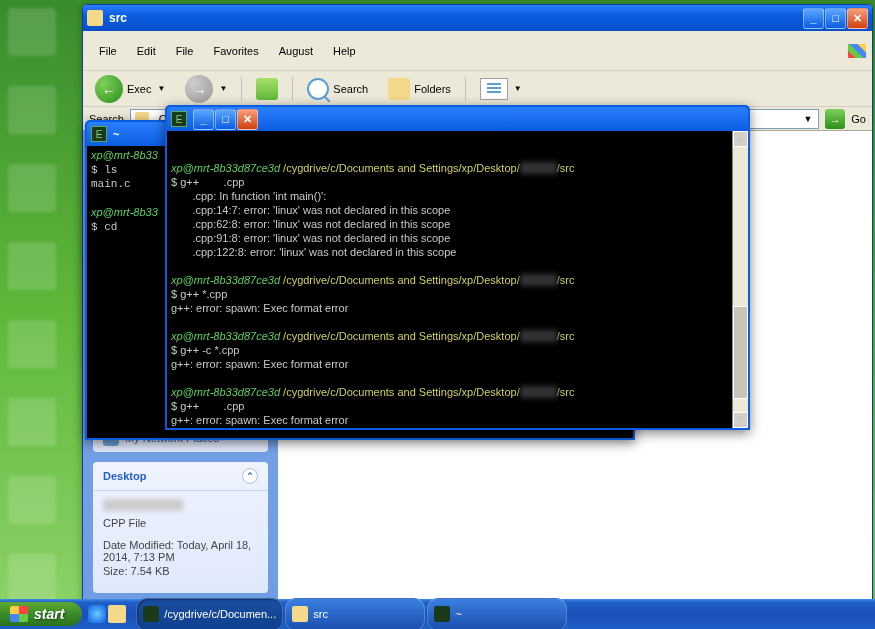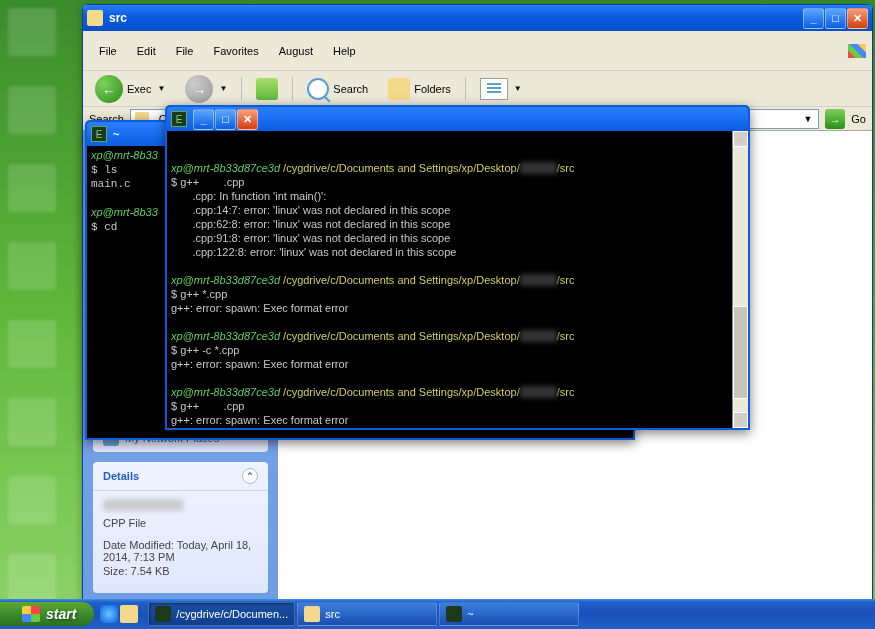--- a/index.html
+++ b/index.html
@@ -68,26 +68,26 @@
 .scroll-arrow { height: 16px; background: #d4d0c8; border: 1px solid #fff; font-size: 8px; display: flex; align-items: center; justify-content: center; cursor: pointer; }
 .scroll-thumb { background: #c8c4b8; border: 1px solid #fff; }
 .p-green { color: #5fd05f; font-style: italic; }
 .p-yellow { color: #d0d05f; }
 .blur-inline { filter: blur(2.5px); background: #333; color: transparent; padding: 0 2px; }
 .term-back .term-body { white-space: pre; }
 .term-front .term-body { white-space: pre-wrap; }
 
 
 .taskbar { position: absolute; left: 0; right: 0; bottom: 0; height: 30px; background: linear-gradient(to bottom, #3f8fe8 0%, #2060c8 10%, #1a4fb8 50%, #2060c8 100%); display: flex; align-items: center; z-index: 100; }
-.start-btn { height: 24px; padding: 0 18px 0 22px; background: linear-gradient(to bottom, #5fa830 0%, #3a8c2c 50%, #2a701f 100%); border-radius: 0 12px 12px 0; color: #fff; font-size: 14px; font-style: italic; font-weight: bold; display: flex; align-items: center; gap: 6px; cursor: pointer; text-shadow: 1px 1px 2px rgba(0,0,0,.5); }
+.start-btn { height: 24px; padding: 0 18px 0 10px; background: linear-gradient(to bottom, #5fa830 0%, #3a8c2c 50%, #2a701f 100%); border-radius: 0 12px 12px 0; color: #fff; font-size: 14px; font-style: italic; font-weight: bold; display: flex; align-items: center; gap: 6px; cursor: pointer; text-shadow: 1px 1px 2px rgba(0,0,0,.5); }
 .start-flag { width: 18px; height: 16px; background: conic-gradient(#f44 0 25%, #6c4 25% 50%, #48f 50% 75%, #fc4 75% 100%); border-radius: 2px; }
 .ql { display: flex; gap: 2px; padding: 0 6px; }
 .ql-icon { width: 18px; height: 18px; border-radius: 2px; cursor: pointer; }
 .task-items { flex: 1; display: flex; gap: 2px; padding: 0 4px; }
-.task-item { height: 24px; min-width: 140px; max-width: 160px; background: linear-gradient(to bottom, #3a7fe0, #1a4fb0); border: 1px solid rgba(255,255,255,.2); border-radius: 2px; color: #fff; font-size: 11px; display: flex; align-items: center; gap: 5px; padding: 0 6px; cursor: pointer; white-space: nowrap; overflow: hidden; }
+.task-item { height: 33px; min-width: 140px; max-width: 160px; background: linear-gradient(to bottom, #3a7fe0, #1a4fb0); border: 1px solid rgba(255,255,255,.2); border-radius: 11px; color: #fff; font-size: 11px; display: flex; align-items: center; gap: 5px; padding: 0 6px; cursor: pointer; white-space: nowrap; overflow: hidden; }
 .task-item.active { background: linear-gradient(to bottom, #1a4fa0, #0f3f8f); box-shadow: inset 1px 1px 2px rgba(0,0,0,.4); }
 .task-item .ti-icon { width: 16px; height: 16px; flex-shrink: 0; }
 .systray { height: 30px; background: linear-gradient(to bottom, #1a9fe8, #0f7fc8); padding: 0 8px; display: flex; align-items: center; gap: 6px; color: #fff; font-size: 11px; }
 .tray-icon { width: 14px; height: 14px; cursor: pointer; }
 </style>
 </head>
 <body>
 
 <div class="desktop">
   <div class="desktop-icons">
@@ -170,21 +170,21 @@
   <div class="explorer-body">
     <div class="sidebar">
       <div class="side-panel" style="padding:6px 10px">
         <div style="display:flex;align-items:center;gap:6px;color:#215dc6">
           <span style="width:16px;height:16px;background:#6a9fd4;border-radius:3px"></span>
           <span style="font-size:11px">My Network Places</span>
         </div>
       </div>
       <div class="side-panel">
         <div class="side-head">
-          <span>Details</span>
+          <span>Desktop</span>
           <div class="side-collapse">⌃</div>
         </div>
         <div class="side-body">
           <div class="blurred"></div>
           <div>CPP File</div>
           <div style="height:6px"></div>
           <div>Date Modified: Today, April 18, 2014, 7:13 PM</div>
           <div>Size: 7.54 KB</div>
         </div>
       </div>

